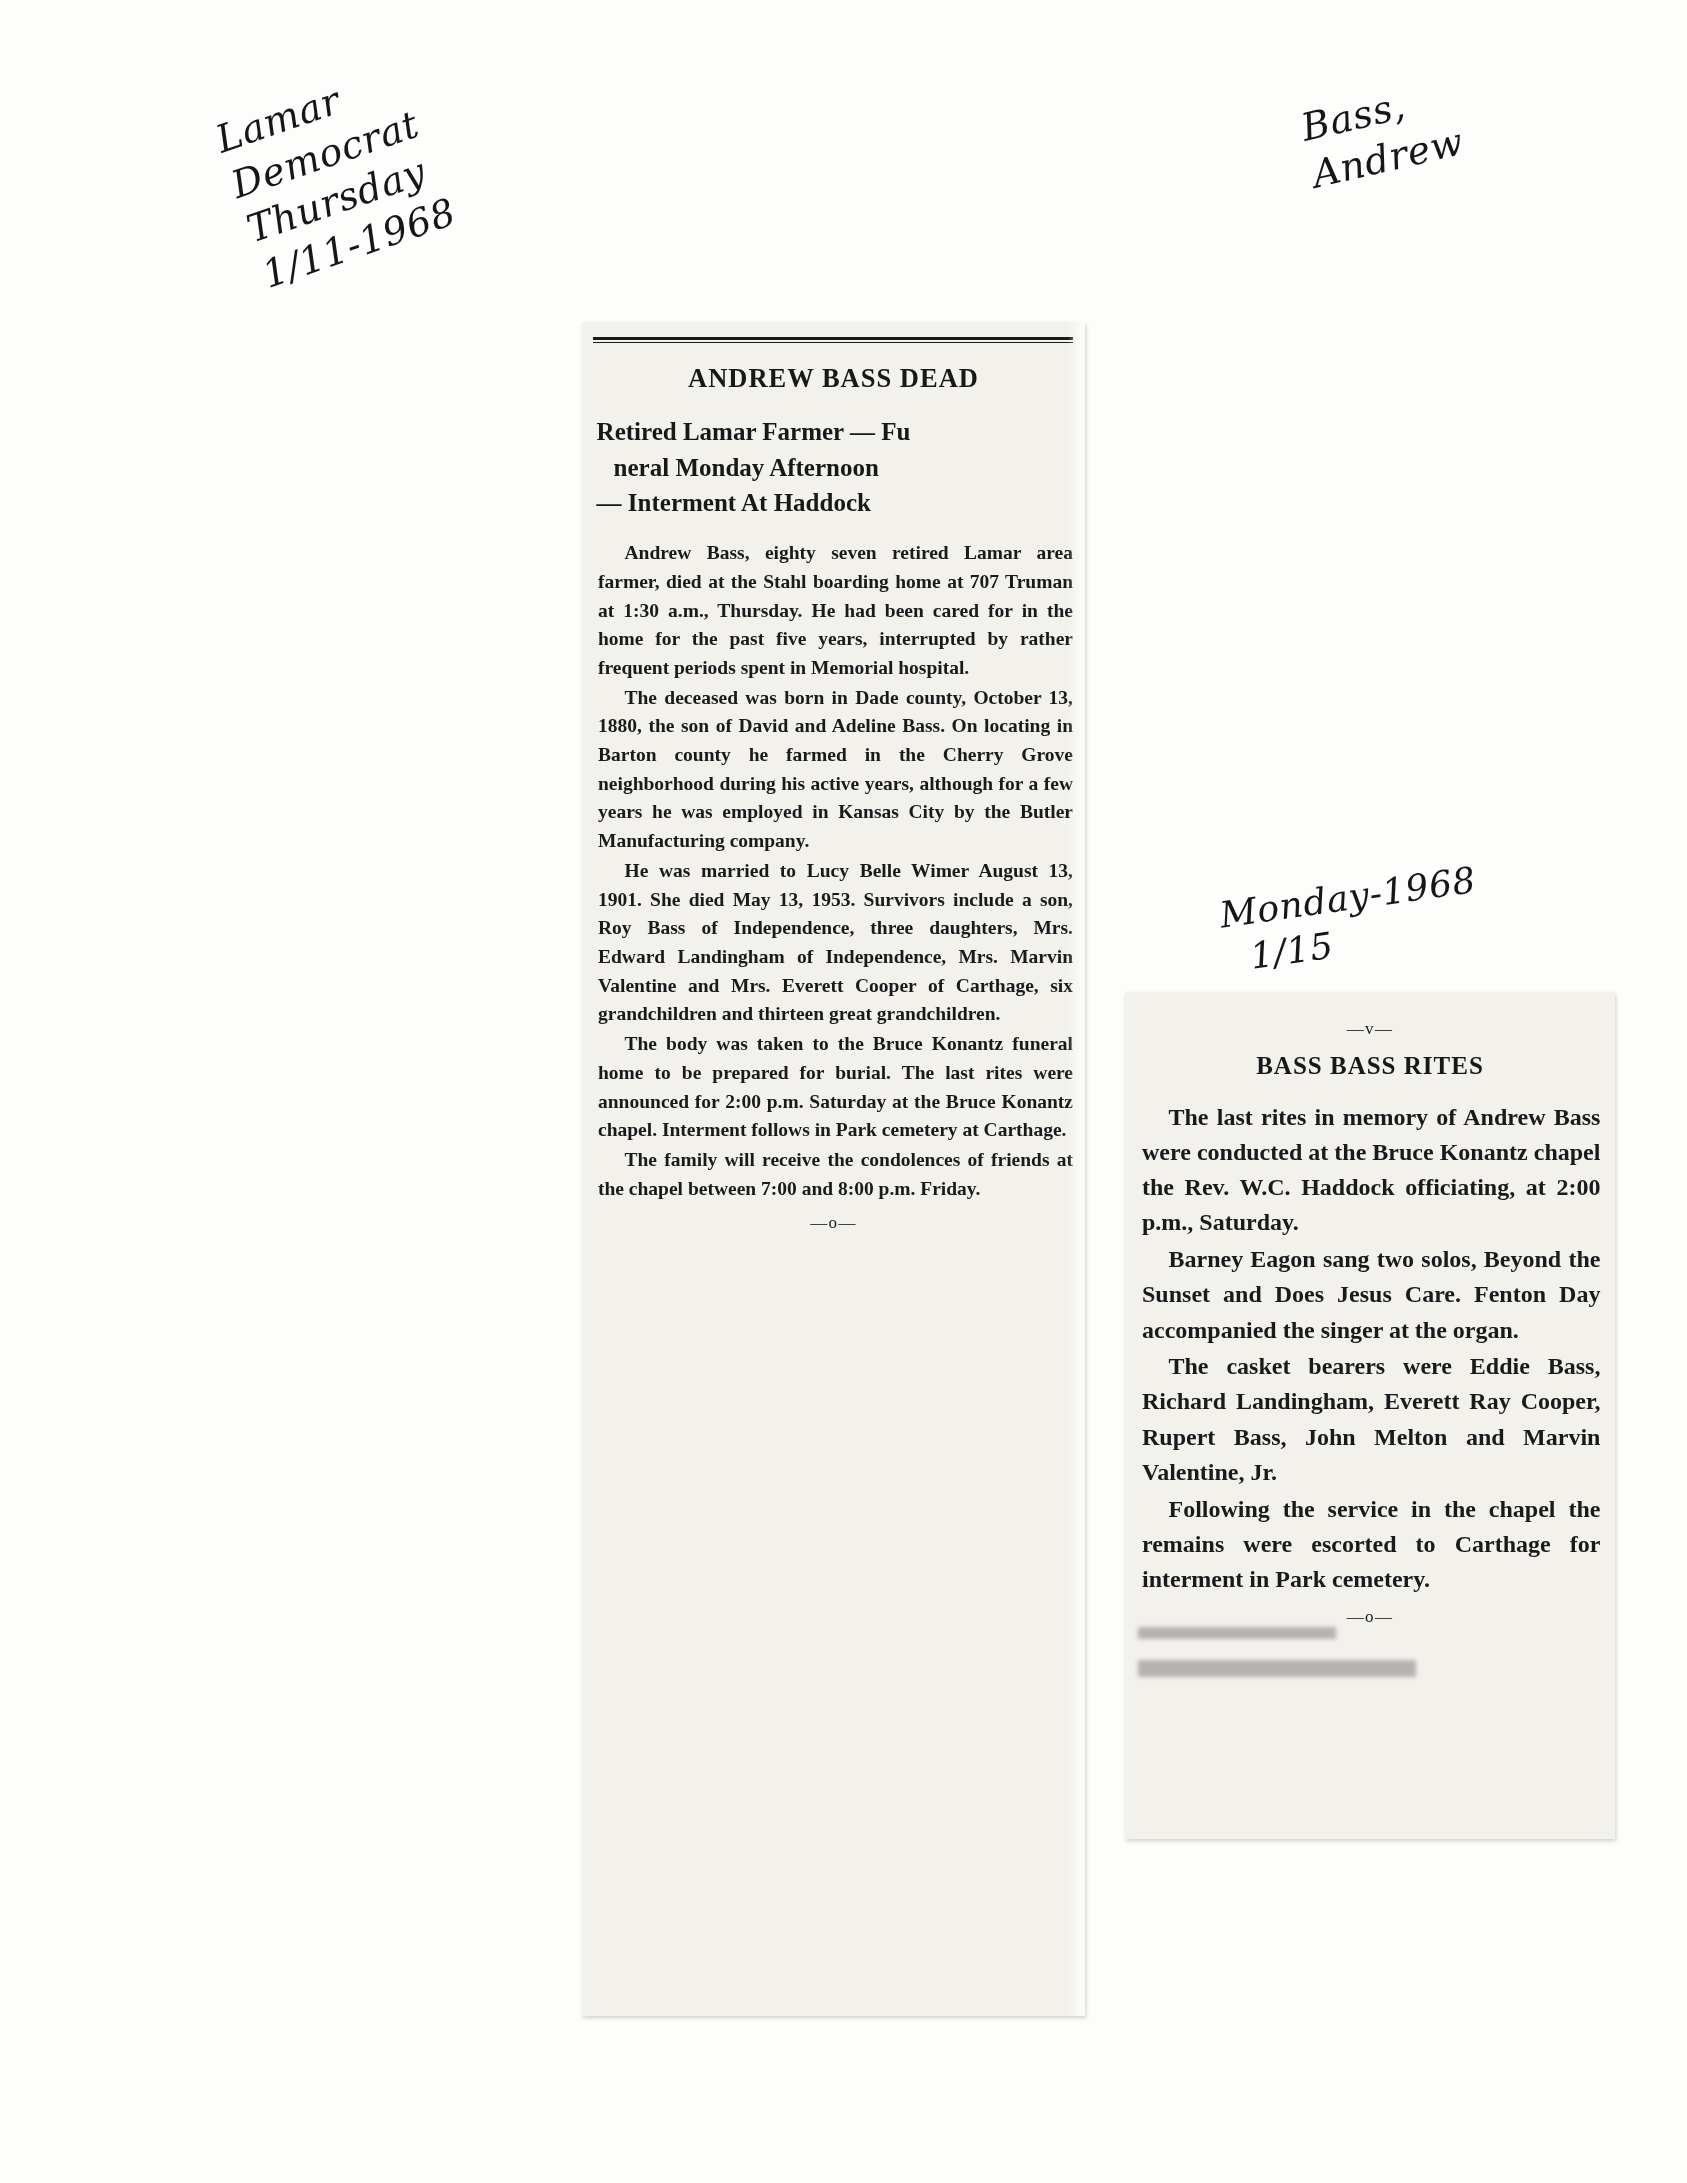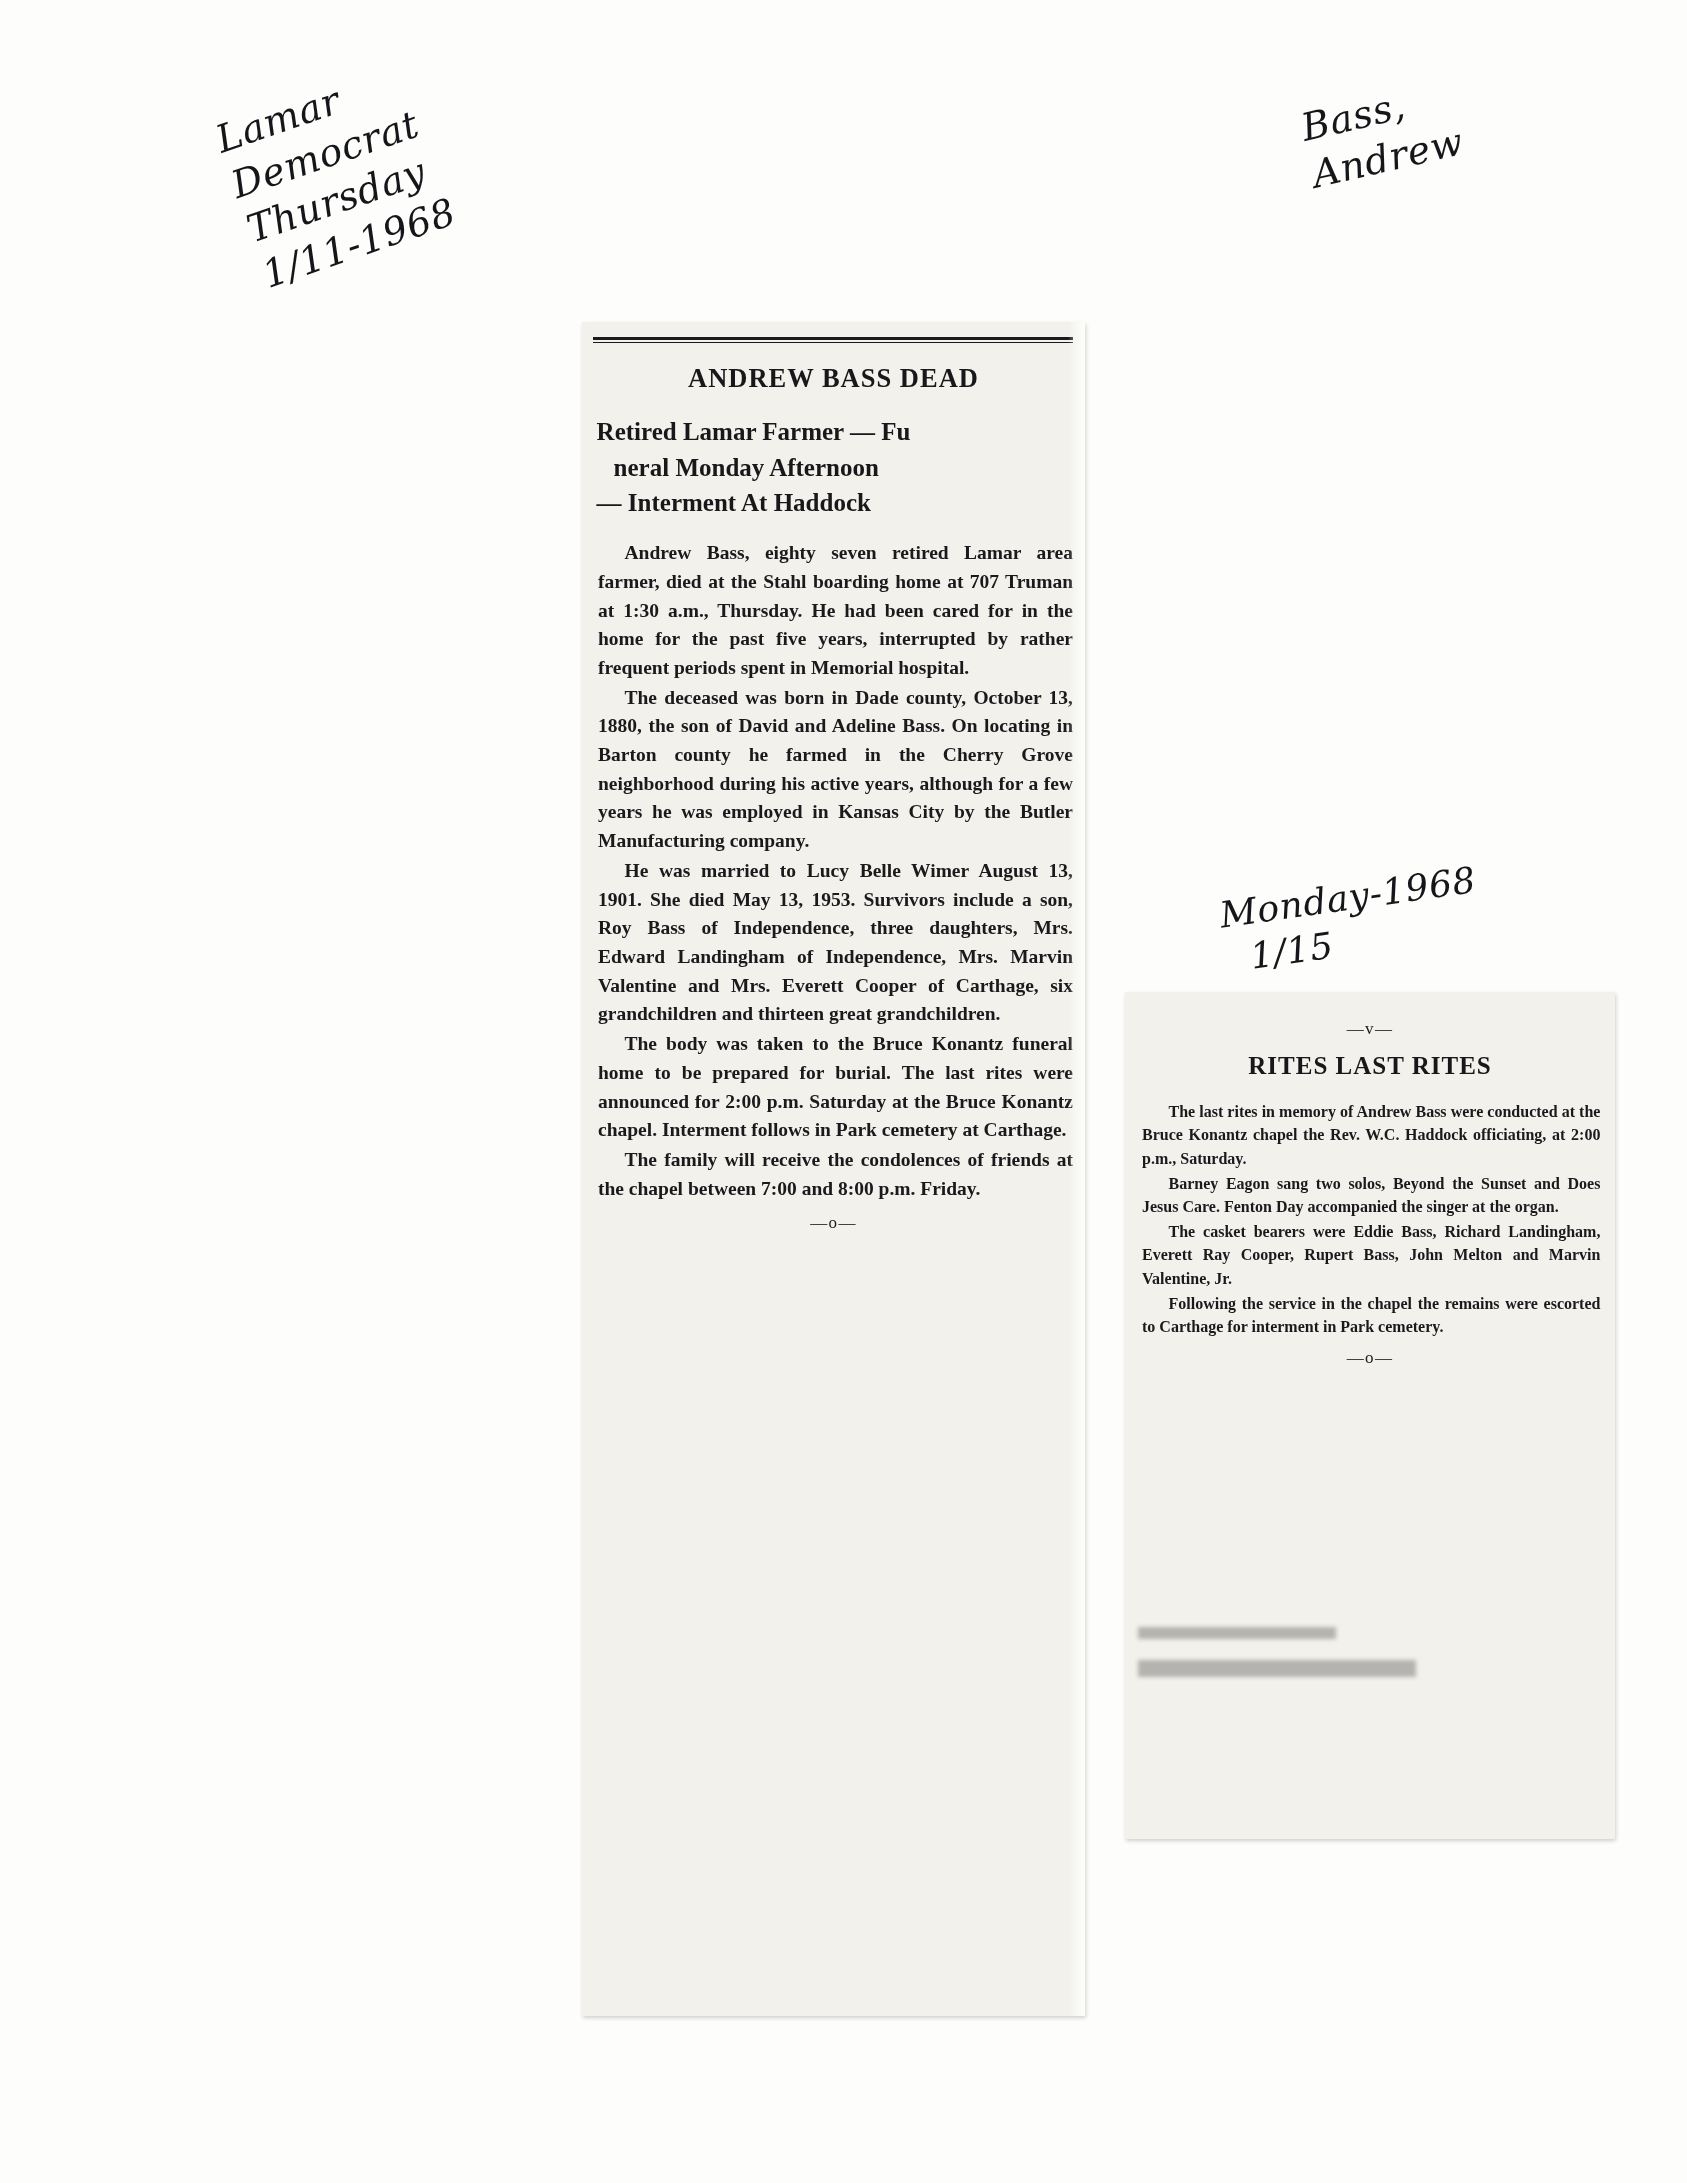--- a/index.html
+++ b/index.html
@@ -132,21 +132,21 @@
     font-family: "Liberation Serif", serif;
     font-weight: bold;
     font-size: 25px;
     letter-spacing: 1px;
     text-align: center;
     margin: 13.2px 0 0 0;
     color: #18181a;
   }
   #clipping-rites .body {
     margin: 20px 14.6px 0 17px;
-    font-size: 16px;
+    font-size: 24px;
     line-height: 1.47;
     color: #1a1a1c;
     font-family: "Liberation Serif", serif;
     font-weight: bold;
     text-align: justify;
   }
   #clipping-rites .body p {
     margin: 0 0 1.3px 0;
     text-indent: 26.5px;
   }
@@ -200,21 +200,21 @@
   </div>
 
   <div class="endmark">—o—</div>
 
   <div class="fade-right"></div>
 </div>
 
 <div id="clipping-rites">
   <div class="topmark">—v—</div>
 
-  <div class="headline">RITES LAST RITES</div>
+  <div class="headline">BASS BASS RITES</div>
 
   <div class="body">
     <p>The last rites in memory of Andrew Bass were conducted at the Bruce Konantz chapel the Rev. W.C. Haddock officiating, at 2:00 p.m., Saturday.</p>
     <p>Barney Eagon sang two solos, Beyond the Sunset and Does Jesus Care. Fenton Day accompanied the singer at the organ.</p>
     <p>The casket bearers were Eddie Bass, Richard Landingham, Everett Ray Cooper, Rupert Bass, John Melton and Marvin Valentine, Jr.</p>
     <p>Following the service in the chapel the remains were escorted to Carthage for interment in Park cemetery.</p>
   </div>
 
   <div class="endmark">—o—</div>
 

